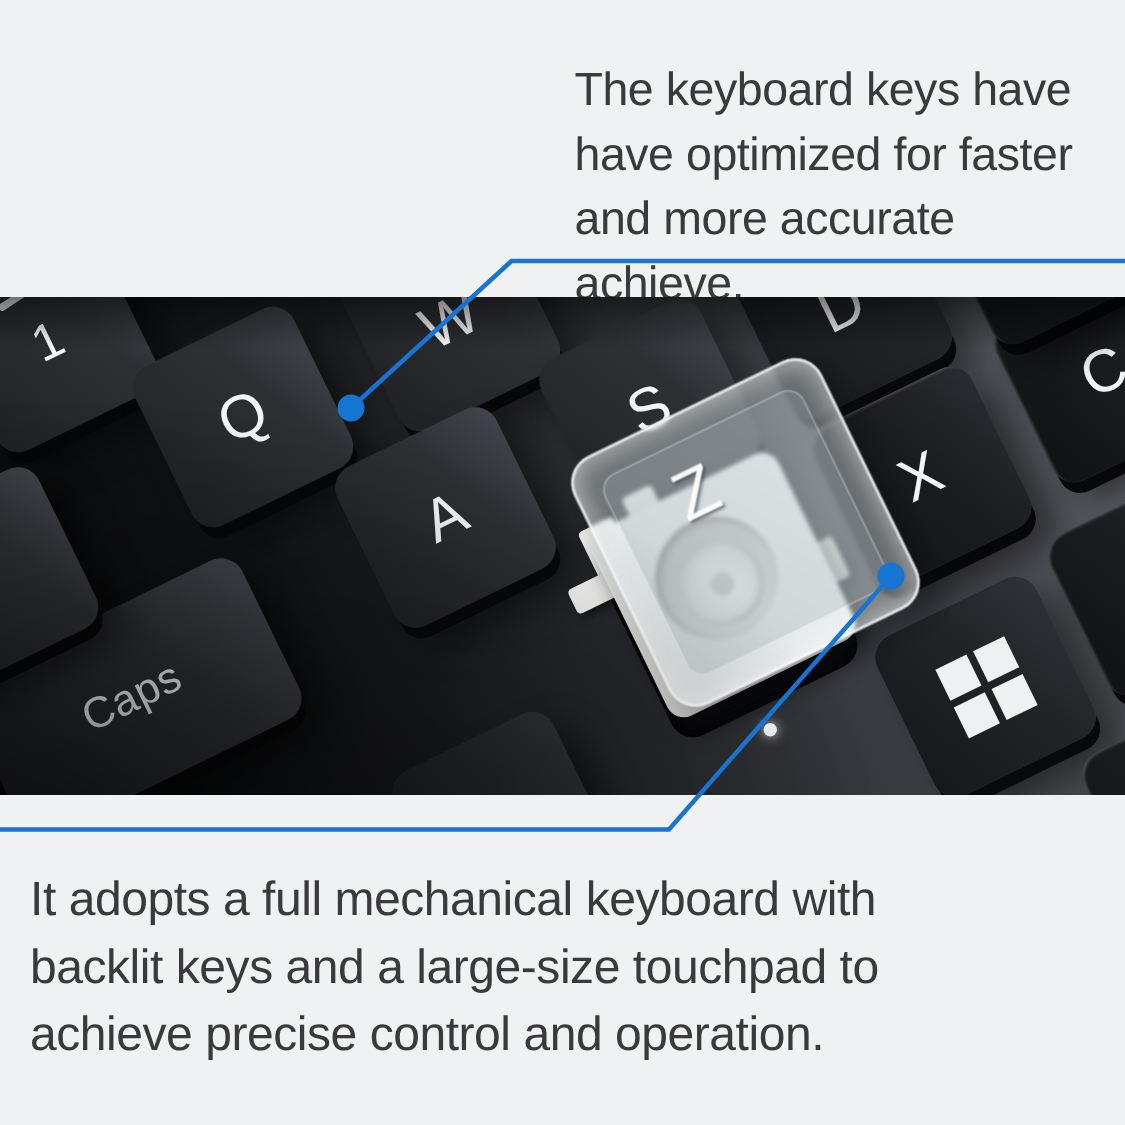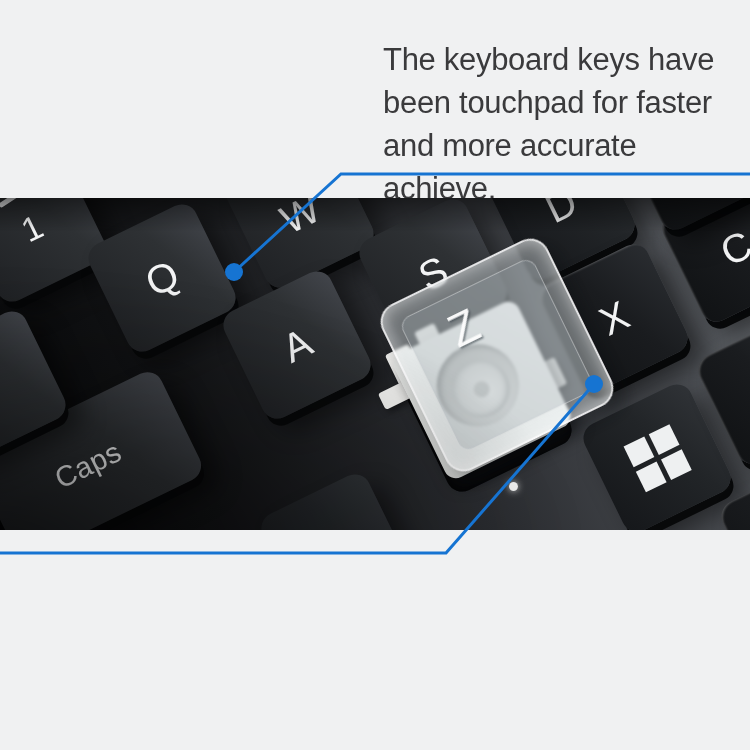--- a/index.html
+++ b/index.html
@@ -64,21 +64,21 @@
   
   .leaders{position:absolute;left:0;top:0;z-index:50;pointer-events:none;}
 </style>
 </head>
 <body>
 
 <div class="page" style="background: rgb(240, 241, 242);">
 
   <div class="caption caption-top" style="color: rgb(58, 58, 60);">
     <div>The keyboard keys have</div>
-    <div>been touchpad for faster</div>
+    <div>have optimized for faster</div>
     <div>and more accurate achieve.</div>
   </div>
 
   <div class="photo">
 
     <div class="key k-a" style="left:-27px;top:-29px;">
       <span class="legend legend-sm">1</span>
     </div>
     <div class="key k-a" style="left:103px;top:21px;">
       <span class="legend">Q</span>
@@ -136,20 +136,25 @@
     <div class="cap">
       <div class="cap-inner"></div>
       <div class="cap-letter">Z</div>
     </div>
 
     <div class="backlight-dot"></div>
     <div class="corner-mark"></div>
     <div class="photo-light"></div>
   </div>
 
+  <div class="caption caption-bottom" style="color: rgb(58, 58, 60);">
+    <div>It adopts a full mechanical keyboard with</div>
+    <div>backlit keys and a large-size touchpad to</div>
+    <div>achieve precise control and operation.</div>
+  </div>
 
   <svg class="leaders" width="750" height="750" viewBox="0 0 750 750">
     <polyline points="750,174 341,174 234,272" fill="none" stroke-width="3" class="accent-stroke" stroke="#1674d2"></polyline>
     <circle cx="234" cy="272" r="9" class="accent-fill" fill="#1674d2"></circle>
     <polyline points="594,384 446,553 0,553" fill="none" stroke-width="3" class="accent-stroke" stroke="#1674d2"></polyline>
     <circle cx="594" cy="384" r="9" class="accent-fill" fill="#1674d2"></circle>
   </svg>
 
 </div>
 

